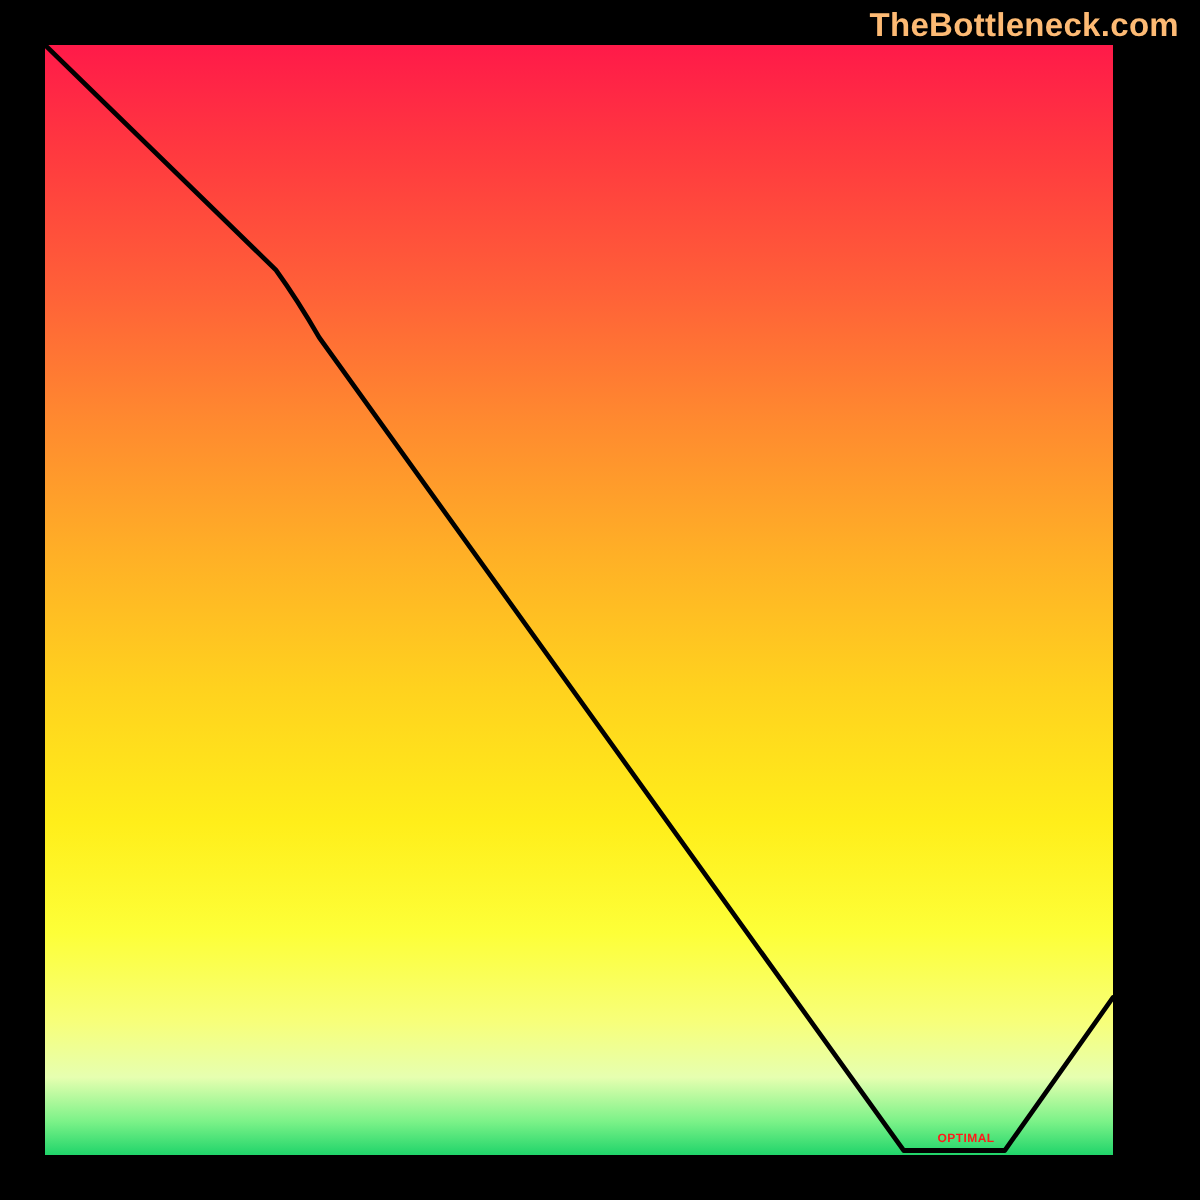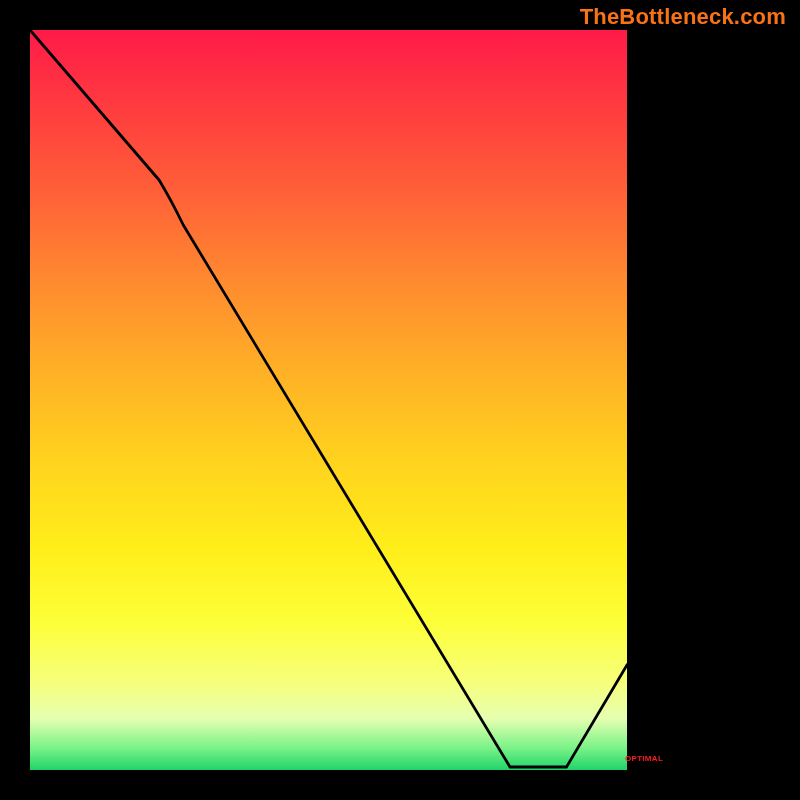--- a/index.html
+++ b/index.html
@@ -13,31 +13,31 @@
   }
   .wrap {
     position: relative;
     width: 800px;
     height: 800px;
   }
   .watermark {
     position: absolute;
     top: 4px;
     right: 14px;
-    color: #f97316;
+    color: #fdba74;
     font-size: 22px;
     font-weight: 600;
     letter-spacing: 0.2px;
     text-align: center;
   }
   .plot-area {
     position: absolute;
     left: 30px;
     top: 30px;
-    width: 597px;
+    width: 712px;
     height: 740px;
     background: linear-gradient(to bottom,
       #ff1a49 0%,
       #ff3a3f 10%,
       #ff6038 22%,
       #ff8a2f 34%,
       #ffb026 46%,
       #ffd21e 58%,
       #ffee1a 70%,
       #fdff38 80%,

